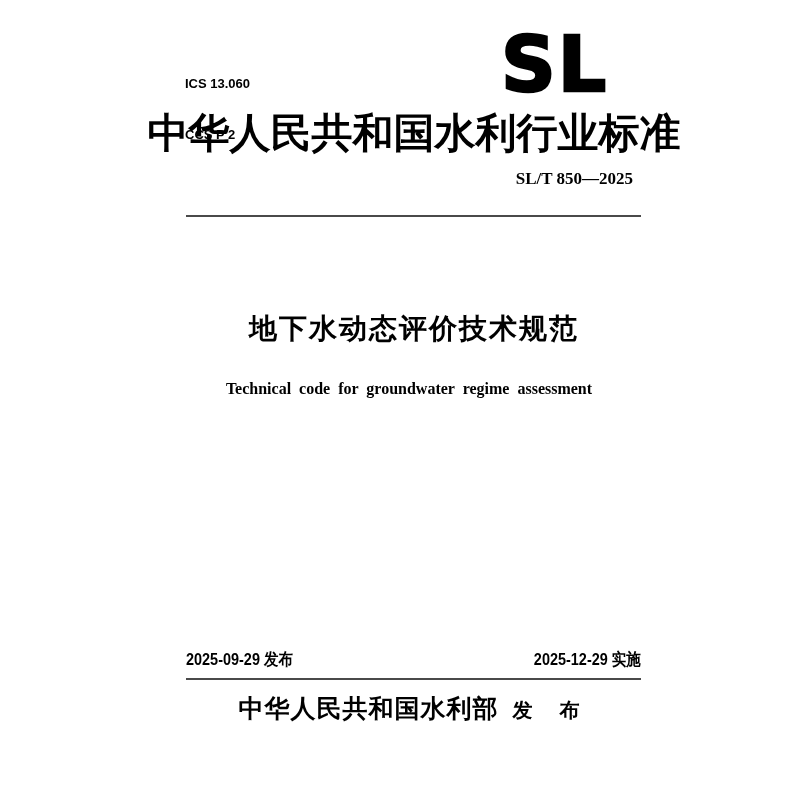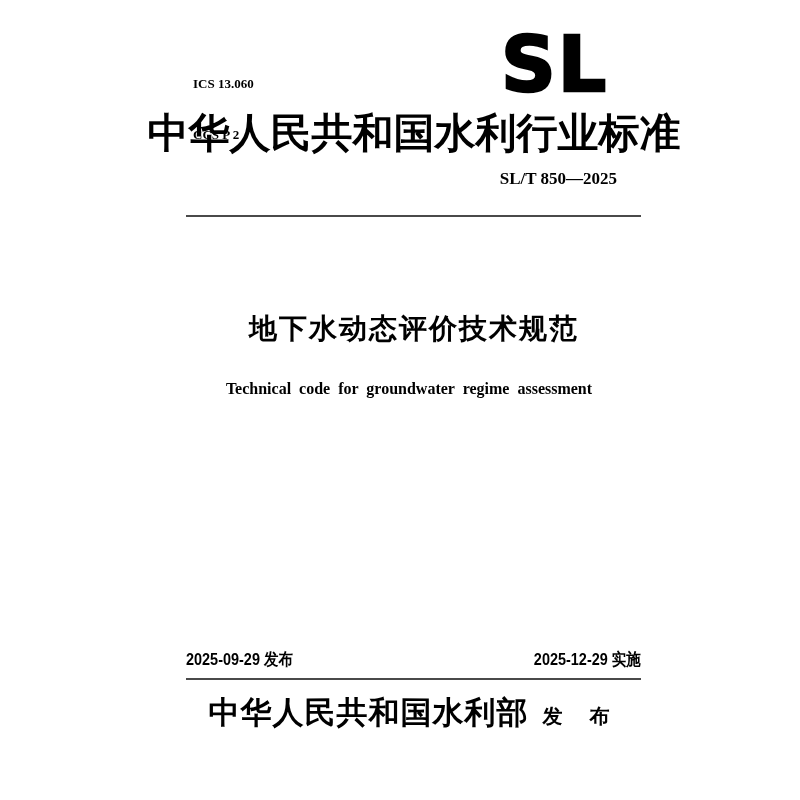--- a/index.html
+++ b/index.html
@@ -18,23 +18,22 @@
   }
 
   
   .ics-block {
     position: absolute;
     left: 185px;
     top: 41px;
     font-size: 13px;
     font-weight: bold;
     line-height: 17px;
-    font-family: Liberation Serif, serif;
+    font-family: Liberation Sans, sans-serif;
     white-space: pre;
-    margin-left: 8px;
   }
 
   
   .sl-logo {
     position: absolute;
     left: 501px;
     top: 27px;
     font-family: "DejaVu Sans", "Liberation Sans", sans-serif;
     font-size: 76px;
     font-weight: bold;
@@ -55,21 +54,21 @@
     font-weight: bold;
     line-height: 50px;
     font-family: "Liberation Serif", "DejaVu Serif", serif;
     white-space: nowrap;
   }
 
   
   .standard-number {
     position: absolute;
     top: 169px;
-    right: 183px;
+    right: 167px;
     font-size: 17px;
     font-weight: bold;
     font-family: "Liberation Serif", "DejaVu Serif", serif;
   }
 
   .rule {
     position: absolute;
     left: 186px;
     width: 455px;
     height: 2px;
@@ -131,21 +130,21 @@
   
   .publisher-row {
     position: absolute;
     left: 14px;
     top: 692px;
     width: 800px;
     text-align: center;
     white-space: nowrap;
   }
   .publisher-name {
-    font-size: 31px;
+    font-size: 25px;
     font-weight: bold;
     letter-spacing: 1px;
     font-family: "Liberation Serif", "DejaVu Serif", serif;
     margin-top: 22px;
   }
   .publish-label {
     font-size: 20px;
     font-weight: bold;
     letter-spacing: 10px;
     margin-left: 14px;

